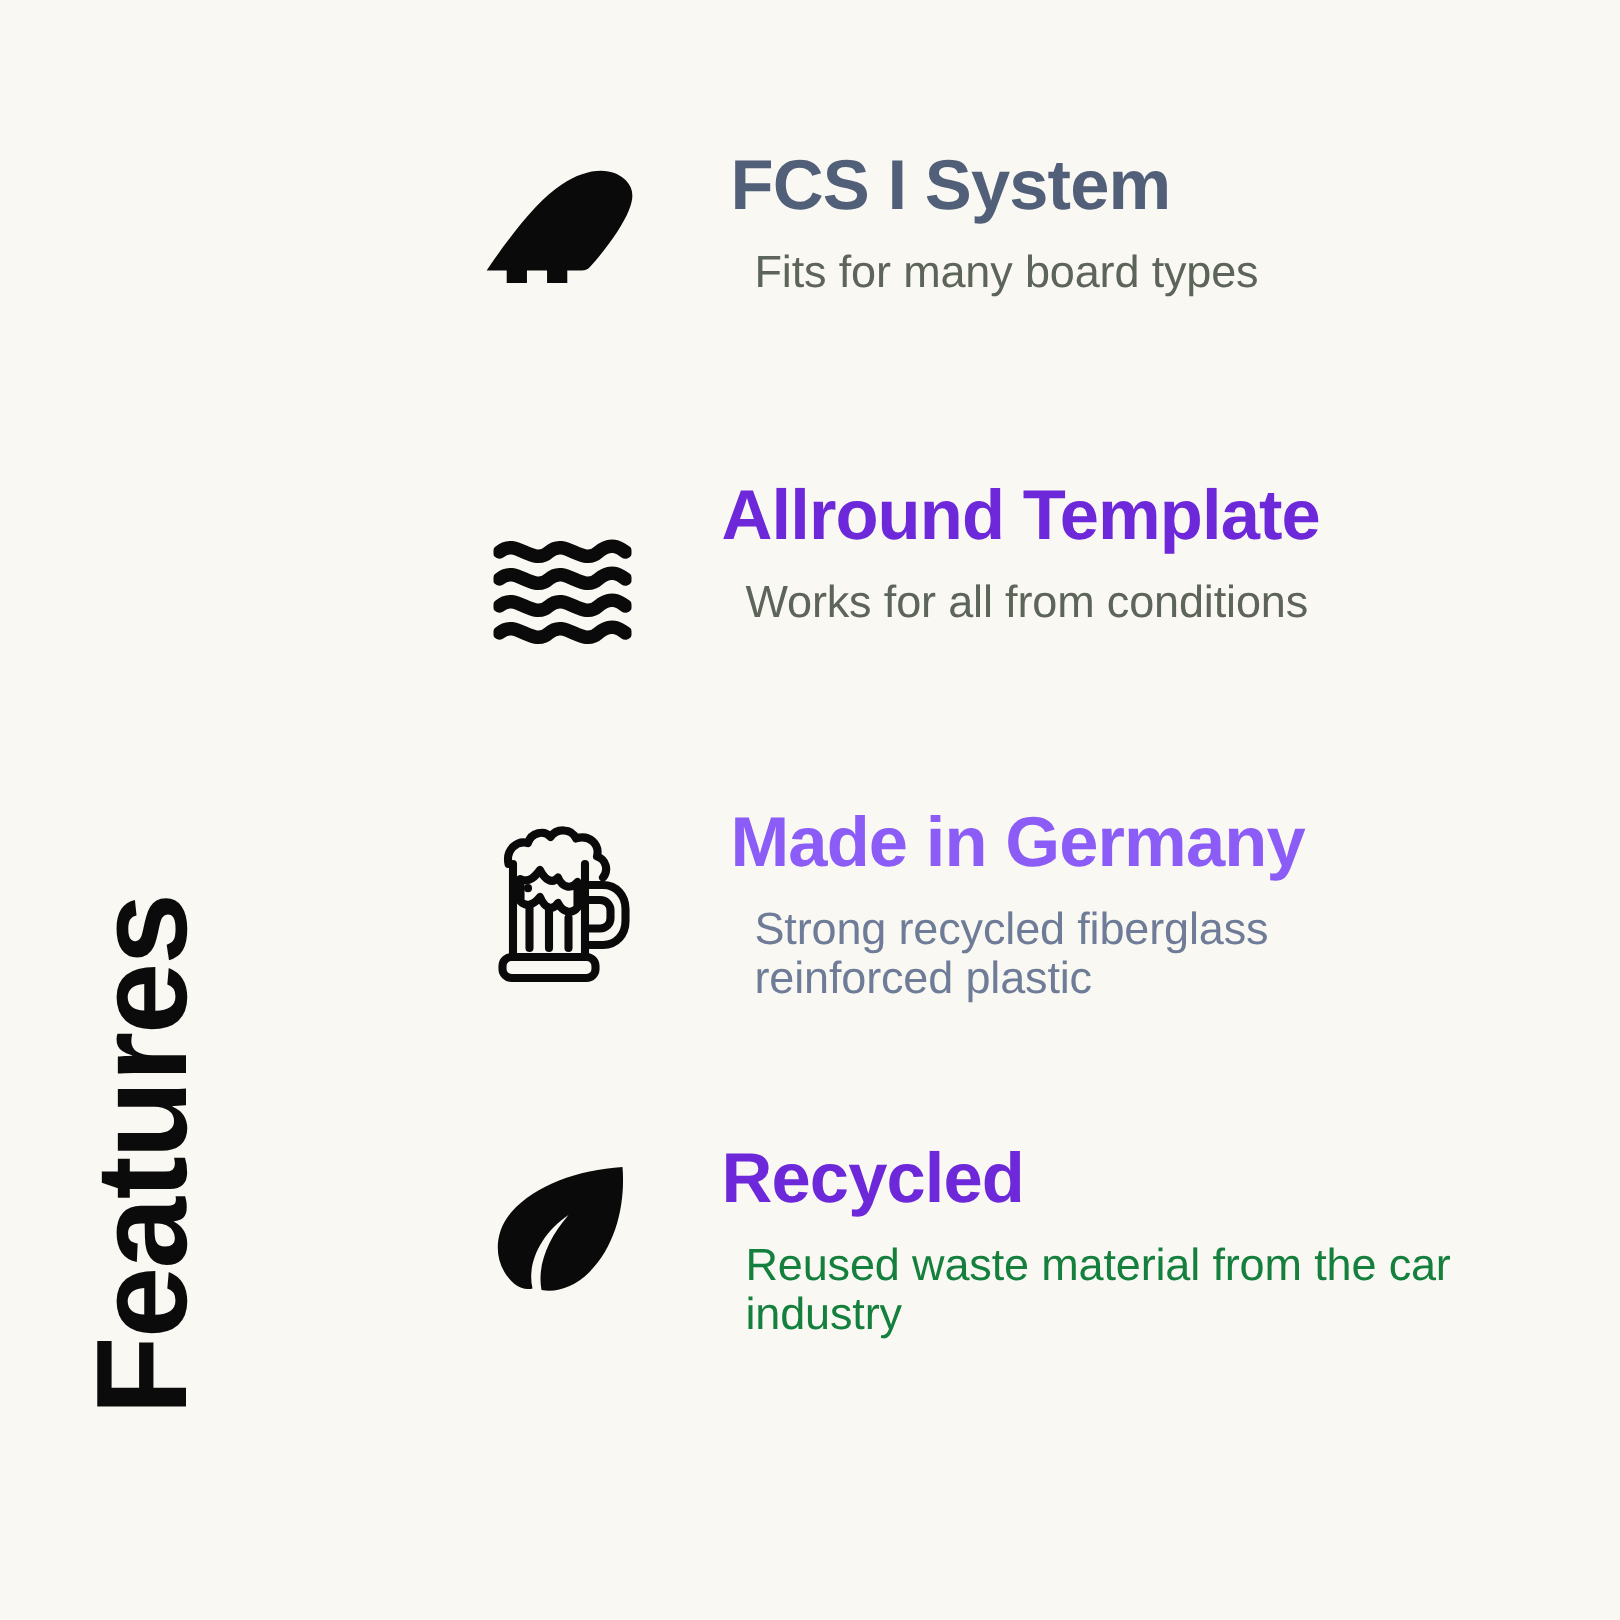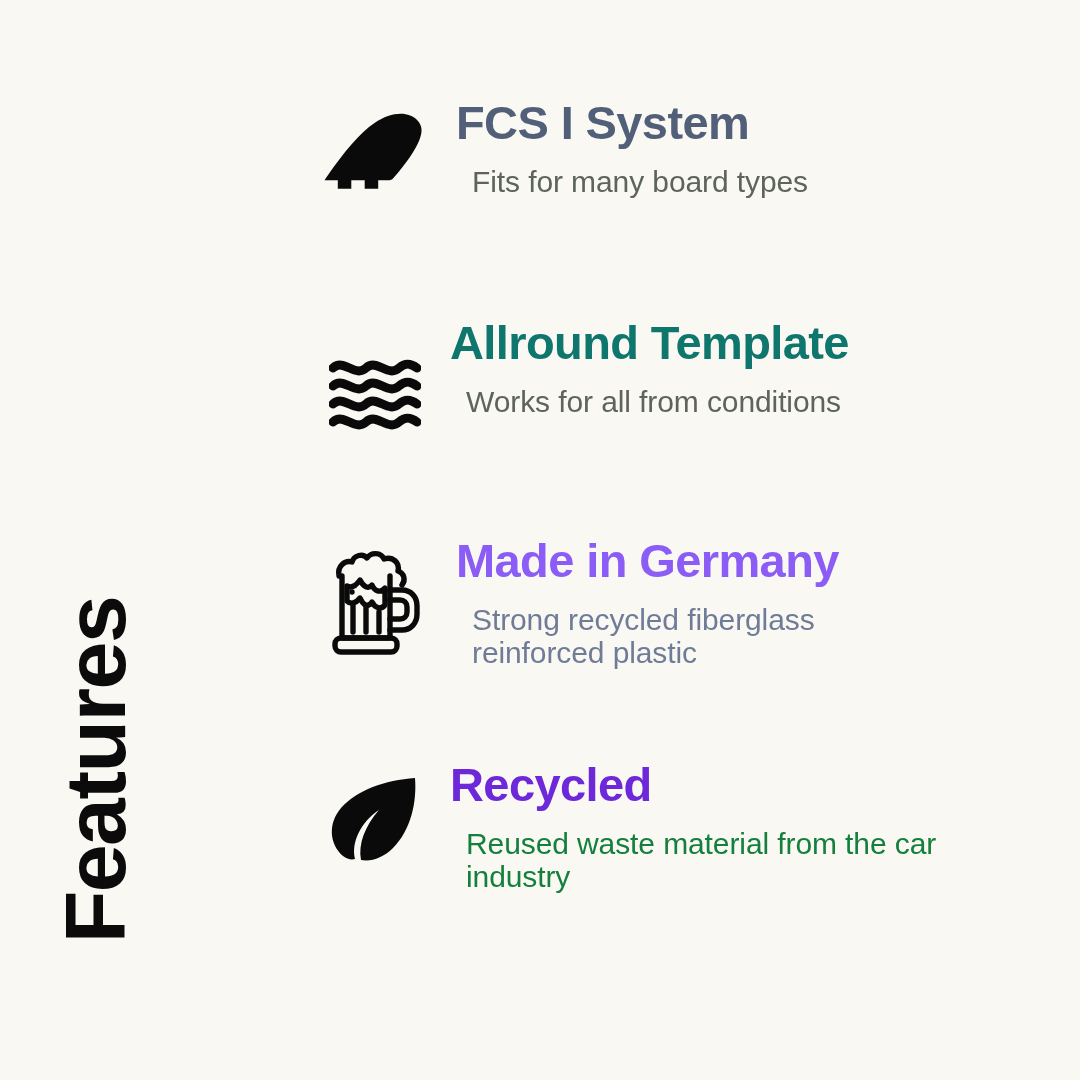--- a/index.html
+++ b/index.html
@@ -47,20 +47,21 @@
   .features {
     position: absolute;
     left: 300px;
     top: 96px;
     width: 780px;
   }
   .feature-row {
     display: flex;
     align-items: flex-start;
     height: 220px;
+    gap: 31px;
   }
   .feature-icon {
     width: 150px;
     flex: 0 0 150px;
     display: flex;
     align-items: flex-start;
     justify-content: center;
     padding-top: 8px;
     box-sizing: border-box;
   }
@@ -126,21 +127,21 @@
         <svg width="92" height="76" viewBox="0 0 92 76" aria-hidden="true">
           <g fill="none" stroke="#0a0a0a" stroke-width="9" stroke-linecap="round" stroke-linejoin="round">
             <path d="M4 12 C 15 2, 26 22, 37 12 C 48 2, 59 22, 70 12 C 78 5, 84 9, 88 12"></path>
             <path d="M4 30 C 15 20, 26 40, 37 30 C 48 20, 59 40, 70 30 C 78 23, 84 27, 88 30"></path>
             <path d="M4 48 C 15 38, 26 58, 37 48 C 48 38, 59 58, 70 48 C 78 41, 84 45, 88 48"></path>
             <path d="M4 66 C 15 56, 26 76, 37 66 C 48 56, 59 76, 70 66 C 78 59, 84 63, 88 66"></path>
           </g>
         </svg>
       </div>
       <div class="feature-text">
-        <div class="feature-title" style="color:#0f766e">Allround Template</div>
+        <div class="feature-title" style="color:#6d28d9">Allround Template</div>
         <div class="feature-sub" style="color:#5d6459">Works for all from conditions</div>
       </div>
     </div>
 
     <div class="feature-row row-2">
       <div class="feature-icon">
         <svg width="100" height="118" viewBox="0 0 100 118" aria-hidden="true">
           <g fill="none" stroke="#0a0a0a" stroke-width="5.4" stroke-linecap="round" stroke-linejoin="round">
 
             <path d="M14 34 c-2-10 6-16 13-14 2-7 11-9 15-4 4-6 14-6 17 1 9-3 16 4 14 12 6 2 8 9 4 14"></path>

